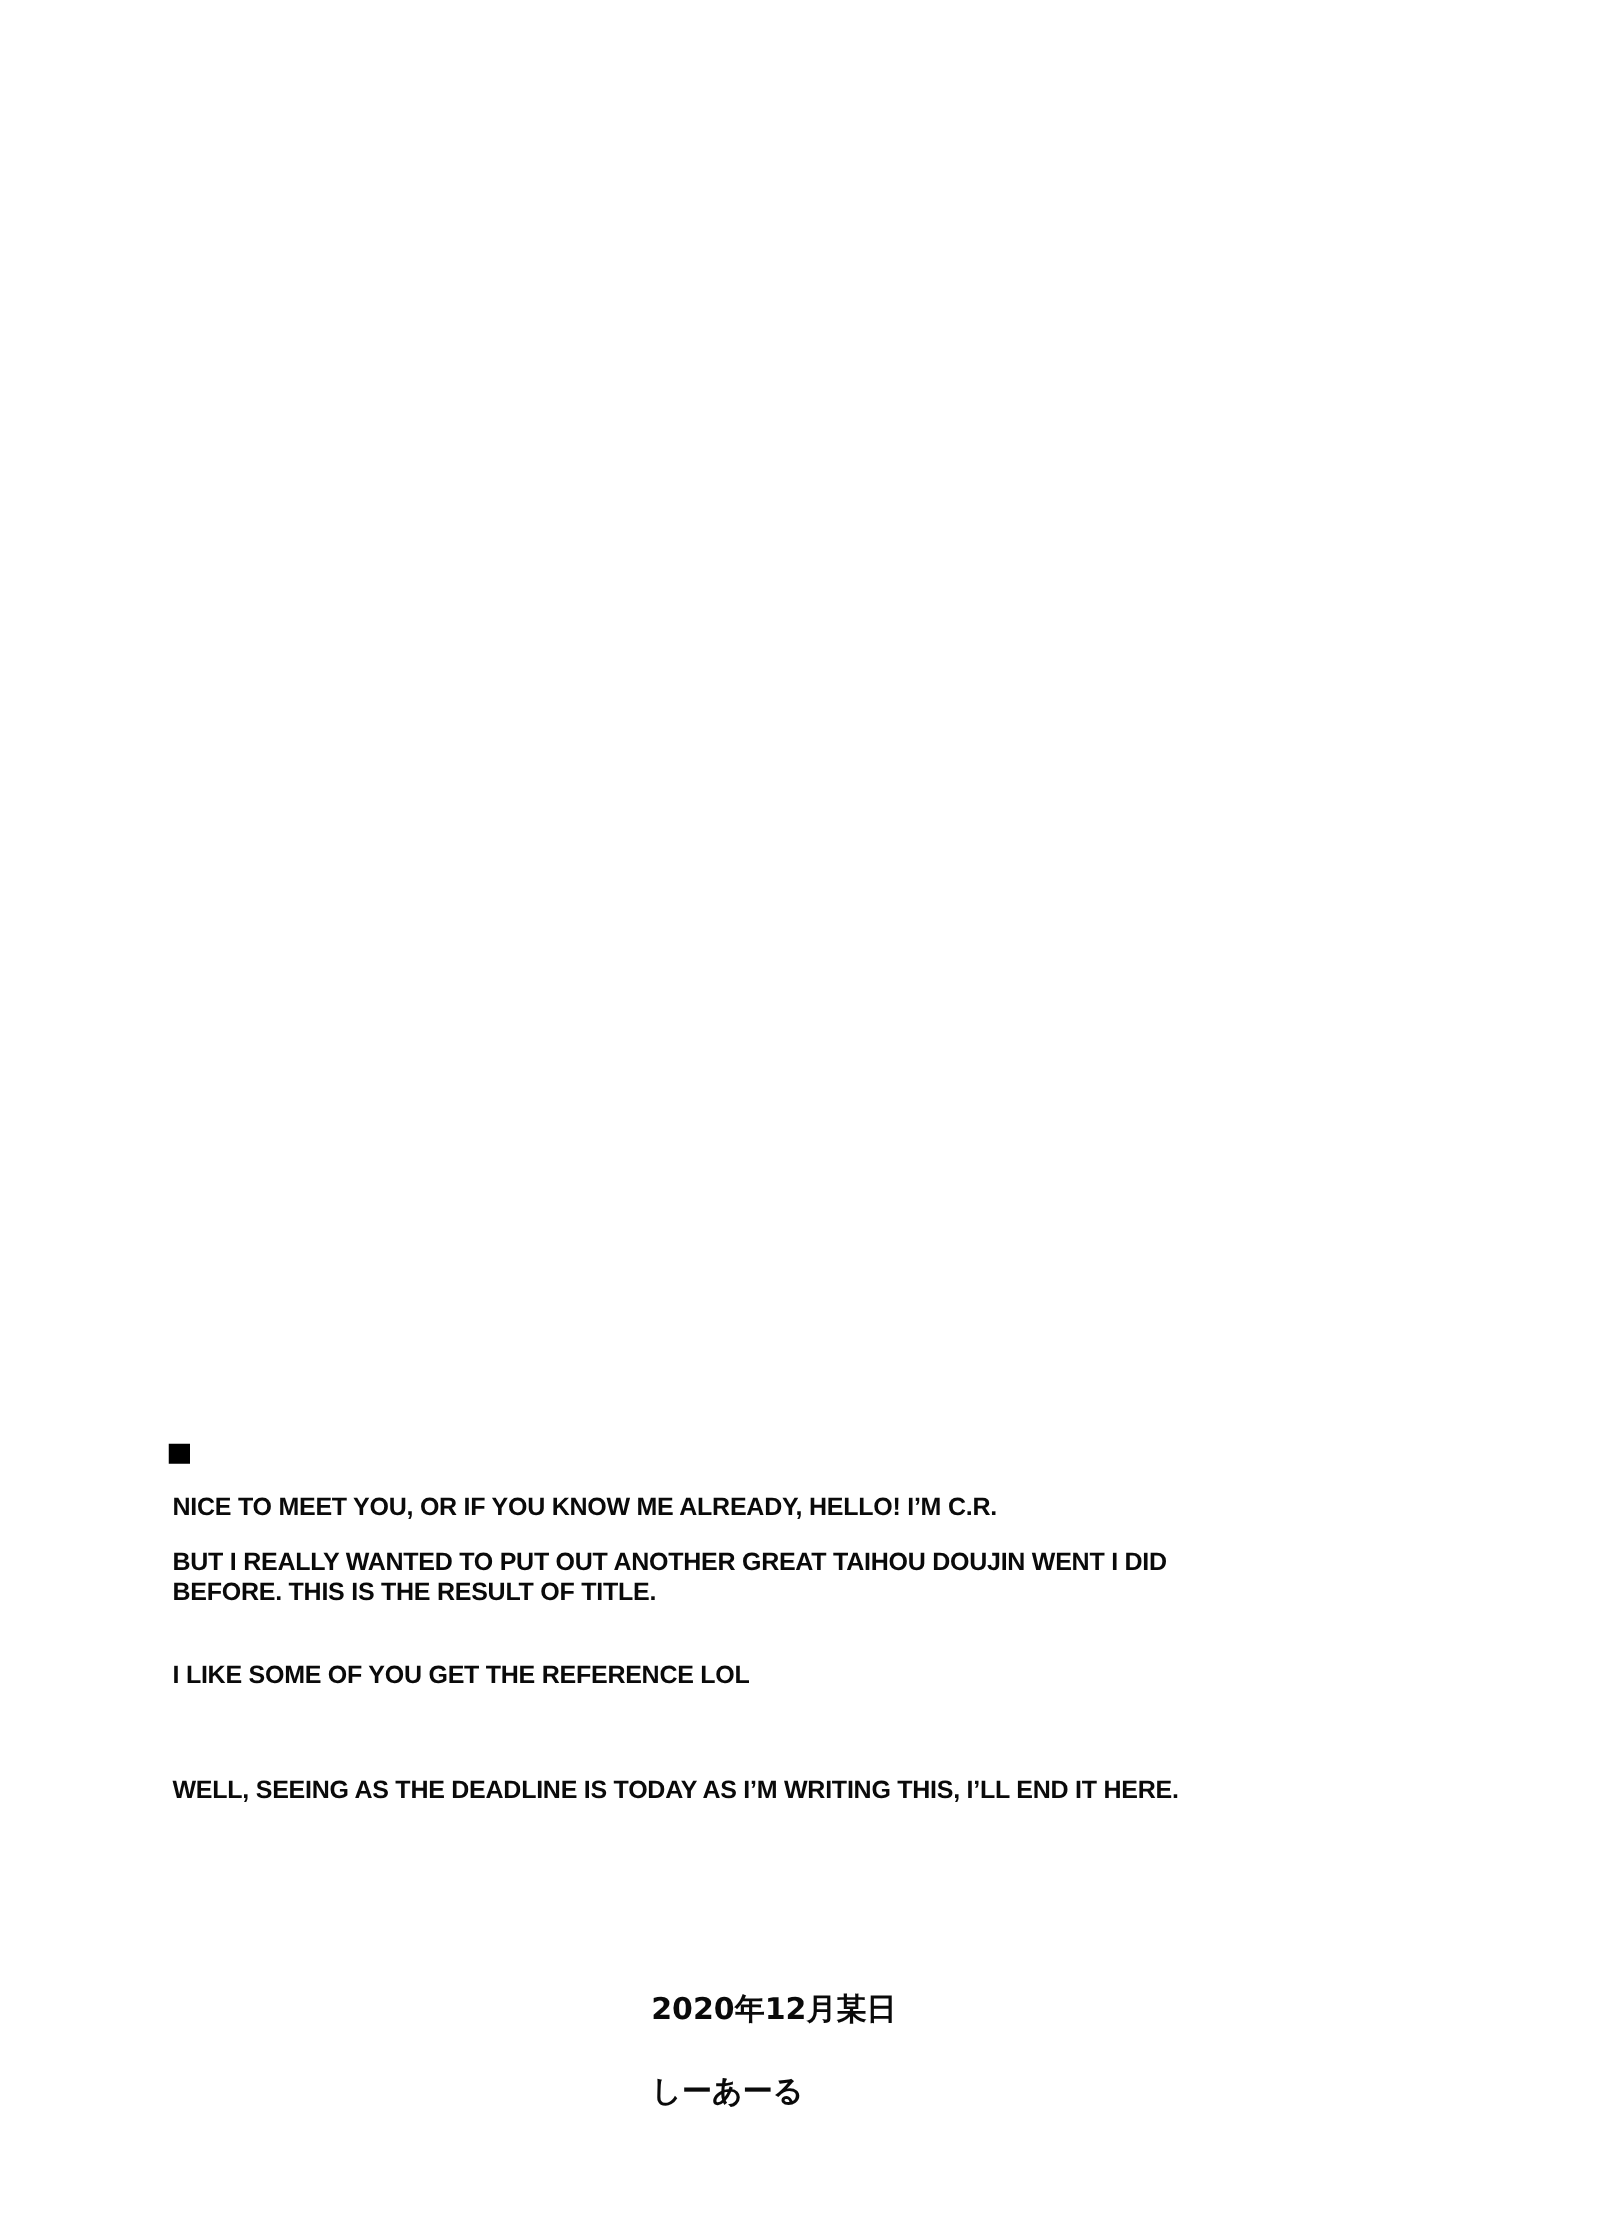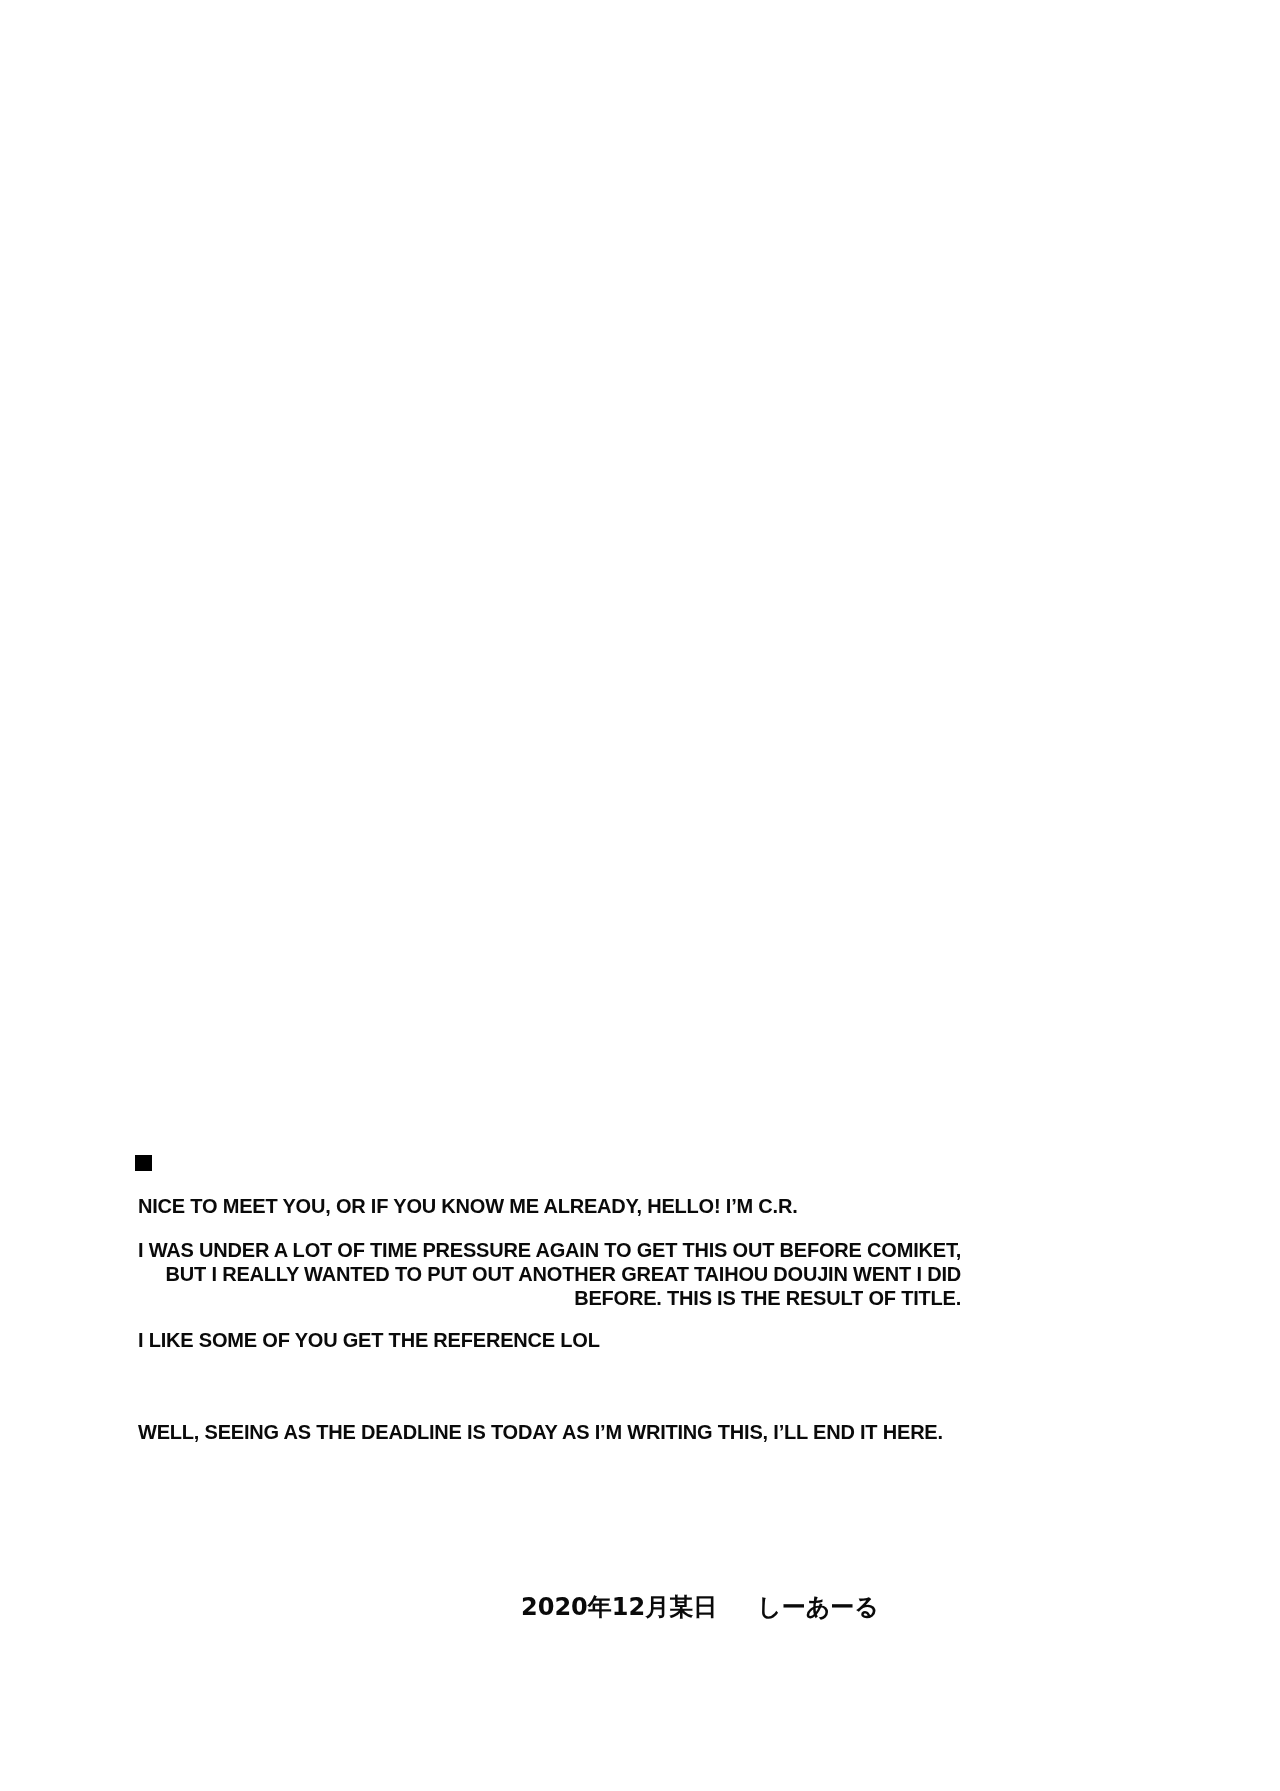--- a/index.html
+++ b/index.html
@@ -25,31 +25,30 @@
   }
   .para {
     position: absolute;
     left: 138px;
     color: #0a0a0a;
     font-weight: 700;
     font-size: 20px;
     line-height: 24px;
     letter-spacing: -0.2px;
     white-space: nowrap;
-    text-align: right;
   }
   .para .line {
     white-space: nowrap;
   }
   .signoff {
     position: absolute;
     left: 521px;
     top: 1594px;
     display: flex;
-    flex-direction: row;
+    flex-direction: column;
     gap: 40px;
     color: #0a0a0a;
     font-weight: 700;
     font-size: 24px;
     line-height: 26px;
     font-family: "DejaVu Sans", "Liberation Sans", sans-serif;
     white-space: nowrap;
   }
 </style>
 </head>
@@ -57,21 +56,20 @@
 
 <div class="page">
 
   <div class="section-marker"></div>
 
   <div class="para" style="top:1194px">
     <div class="line">NICE TO MEET YOU, OR IF YOU KNOW ME ALREADY, HELLO! I’M C.R.</div>
   </div>
 
   <div class="para" style="top:1238px">
-    <div class="line">I WAS UNDER A LOT OF TIME PRESSURE AGAIN TO GET THIS OUT BEFORE COMIKET,</div>
     <div class="line">BUT I REALLY WANTED TO PUT OUT ANOTHER GREAT TAIHOU DOUJIN WENT I DID</div>
     <div class="line">BEFORE. THIS IS THE RESULT OF TITLE.</div>
   </div>
 
   <div class="para" style="top:1328px">
     <div class="line">I LIKE SOME OF YOU GET THE REFERENCE LOL</div>
   </div>
 
   <div class="para" style="top:1420px">
     <div class="line">WELL, SEEING AS THE DEADLINE IS TODAY AS I’M WRITING THIS, I’LL END IT HERE.</div>

